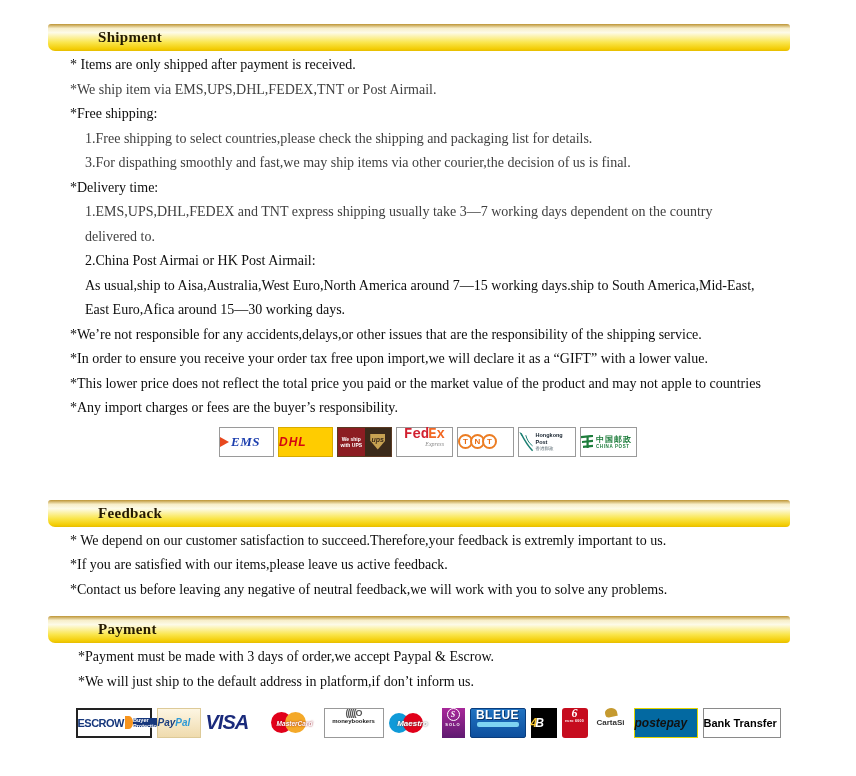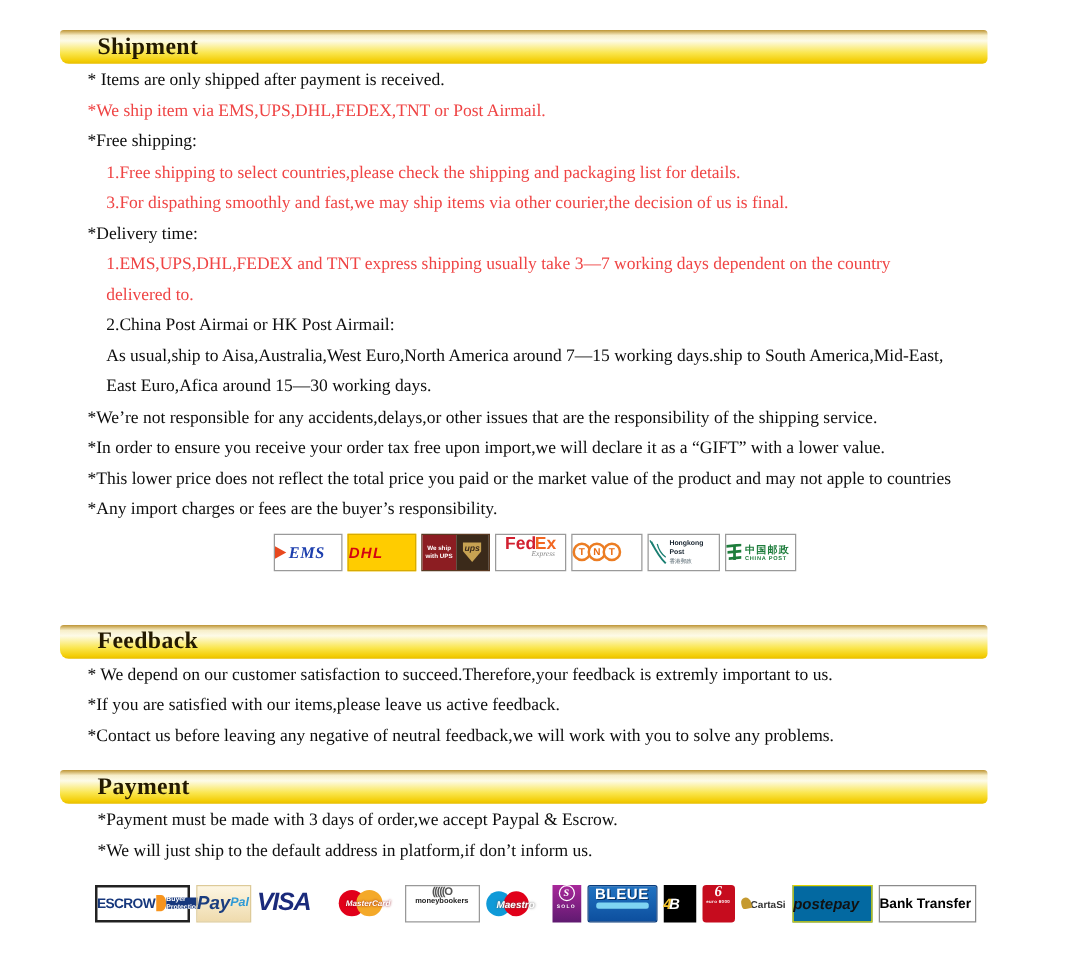--- a/index.html
+++ b/index.html
@@ -1,24 +1,24 @@
 <!DOCTYPE html>
 <html><head>
 <meta charset="utf-8">
 <style>
   html,body{margin:0;padding:0;background:#fff;}
   body{width:856px;height:776px;overflow:hidden;font-family:"Liberation Serif",serif;position:relative;}
   .bar{margin-left:48px;width:742px;height:27px;border-radius:3px 3px 4px 7px;
        background:linear-gradient(to bottom,#bd9434 0%,#f7eec9 16%,#fdfbe8 32%,#fae64e 68%,#f3cd05 92%,#e7bd00 100%);
        display:flex;align-items:center;box-sizing:border-box;}
-  .bar span{font-size:19px;font-weight:bold;color:#241a02;padding-left:30px;letter-spacing:.3px;}
+  .bar span{font-size:15px;font-weight:bold;color:#241a02;padding-left:30px;letter-spacing:.3px;margin-left:20px;}
   .bar1{margin-top:24px;}
   .content{margin-top:2px;}
   .ln{margin-left:70px;line-height:24.5px;font-size:14px;color:#0d0d0d;white-space:pre;}
-  .ln.r{color:#ef4444;}
+  .ln.r{color:#404040;}
   .ln.i1{margin-left:85px;}
   .pay-content .ln{margin-left:78px;line-height:24.8px;}
   .fb-bar{margin-top:43px;}
   .pay-bar{margin-top:14px;}
   
   .logo-row{display:flex;justify-content:center;align-items:center;gap:4px;}
   .ship-row{margin-top:6px;}
   .pay-row{margin-top:13px;gap:5px;}
   .box{height:30px;background:#fff;border:1px solid #9a9a9a;display:flex;align-items:center;justify-content:flex-start;box-sizing:border-box;}
   .noborder{border:none;}
@@ -27,21 +27,21 @@
   .ems-tri{width:0;height:0;border-left:9px solid #e8481e;border-top:5px solid transparent;border-bottom:5px solid transparent;margin-right:2px;}
   .ems-txt{font-style:italic;font-weight:bold;font-size:13px;color:#1d3fae;letter-spacing:.5px;}
   .dhl{width:55px;background:#ffcc00;border-color:#d8ab00;}
   .dhl-txt{font-family:"Liberation Sans",sans-serif;font-style:italic;font-weight:bold;font-size:12px;color:#d40511;letter-spacing:1px;}
   .ups{width:55px;padding:0;border-color:#5a3a22;}
   .ups-left{width:50%;height:100%;background:#8c1d22;color:#fff;font-family:"Liberation Sans",sans-serif;font-weight:bold;font-size:5px;line-height:6px;display:flex;align-items:center;justify-content:center;text-align:center;}
   .ups-right{width:50%;height:100%;background:#3b2a1a;display:flex;align-items:center;justify-content:center;}
   .ups-shield{width:15px;height:16px;background:#c7a252;clip-path:polygon(0 0,100% 0,100% 45%,50% 100%,0 45%);
       display:flex;justify-content:center;font-family:"Liberation Sans",sans-serif;font-style:italic;font-weight:bold;font-size:7px;color:#3b2a1a;padding-top:2px;box-sizing:border-box;}
   .fedex{width:57px;flex-direction:column;}
-  .fedex-main{font-family:Liberation Sans, sans-serif;font-weight:bold;font-size:14px;line-height:13px;}
+  .fedex-main{font-family:Liberation Mono, monospace;font-weight:bold;font-size:14px;line-height:13px;}
   .fed{color:#d22030;} .fex{color:#f26722;margin-left:-1px;}
   .fedex-sub{font-style:italic;font-size:6px;color:#8b8b8b;line-height:6px;align-self:flex-end;margin-right:8px;}
   .tnt{width:57px;}
   .tnt-c{width:15px;height:15px;border:2px solid #ec7d23;border-radius:50%;background:#fff;color:#e96b12;
       font-family:"Liberation Sans",sans-serif;font-weight:bold;font-size:8px;display:flex;align-items:center;justify-content:center;box-sizing:border-box;}
   .tnt-c + .tnt-c{margin-left:-3px;}
   .hkpost{width:58px;gap:1px;}
   .hk-col{display:flex;flex-direction:column;align-items:flex-start;}
   .hk-name{font-family:"Liberation Sans",sans-serif;font-weight:bold;font-size:5.5px;color:#14202c;line-height:7px;}
   .hk-cn{font-size:4.5px;color:#5a6a72;line-height:5px;}
@@ -49,21 +49,21 @@
   .cn-col{display:flex;flex-direction:column;align-items:flex-start;}
   .cn-cn{font-weight:bold;font-size:8px;color:#1e7d3c;line-height:9px;letter-spacing:1px;}
   .cn-en{font-family:"Liberation Sans",sans-serif;font-weight:bold;font-size:4.5px;color:#1e7d3c;letter-spacing:.6px;line-height:5px;}
   
   .escrow{width:76px;border:2px solid #222;flex-direction:row;padding:0;}
   .escrow-top{display:flex;align-items:center;height:17px;}
   .escrow-word{font-family:"Liberation Sans",sans-serif;font-weight:bold;font-size:11px;color:#16377c;letter-spacing:-.5px;}
   .escrow-swoosh{width:8px;height:13px;background:#f7941d;border-radius:0 90% 90% 0;margin-left:1px;}
   .escrow-band{width:100%;height:9px;background:#16377c;color:#fff;font-family:"Liberation Sans",sans-serif;font-weight:bold;font-size:5.5px;display:flex;align-items:center;justify-content:center;}
   .paypal{width:44px;background:linear-gradient(#fdf6e3,#efdbad);border:1px solid #ddca98;}
-  .pp1{font-family:"Liberation Sans",sans-serif;font-style:italic;font-weight:bold;font-size:15px;color:#1b3d7f;}
+  .pp1{font-family:"Liberation Sans",sans-serif;font-style:italic;font-weight:bold;font-size:10px;color:#1b3d7f;}
   .pp2{font-family:"Liberation Sans",sans-serif;font-style:italic;font-weight:bold;font-size:10px;color:#2f9ad6;}
   .visa{width:60px;}
   .visa-txt{font-family:"Liberation Sans",sans-serif;font-style:italic;font-weight:bold;font-size:20px;color:#1a2a7b;letter-spacing:-1px;}
   .mc{width:48px;position:relative;}
   .mc-red{width:21px;height:21px;border-radius:50%;background:#e1001a;}
   .mc-yel{width:21px;height:21px;border-radius:50%;background:#f4a929;margin-left:-7px;}
   .mc-label{position:absolute;left:0;top:12px;width:100%;text-align:center;color:#fff;
       font-family:"Liberation Sans",sans-serif;font-style:italic;font-weight:bold;font-size:6.5px;text-shadow:0 0 2px #8a0010;}
   .mb{width:60px;border:1px solid #999;flex-direction:column;}
   .mb-mark{font-family:"Liberation Sans",sans-serif;font-weight:bold;font-size:9px;color:#555;line-height:9px;letter-spacing:-1px;}
@@ -78,21 +78,21 @@
   .solo-txt{font-family:"Liberation Sans",sans-serif;font-weight:bold;font-size:4px;letter-spacing:1px;margin-top:1px;}
   .bleue{width:56px;background:linear-gradient(#2173c2,#0d4f9e);border:1px solid #0a3d7d;flex-direction:column;border-radius:2px;}
   .bleue-txt{font-family:"Liberation Sans",sans-serif;font-weight:bold;font-size:12px;color:#fff;letter-spacing:.5px;line-height:12px;text-shadow:1px 1px 0 #083468;}
   .bleue-bar{width:42px;height:5px;background:#7fd4f2;border-radius:2px;margin-top:1px;}
   .fourb{width:26px;background:#000;border:none;}
   .fb4{font-family:"Liberation Sans",sans-serif;font-style:italic;font-weight:bold;font-size:12px;color:#f4c430;}
   .fbB{font-family:"Liberation Sans",sans-serif;font-style:italic;font-weight:bold;font-size:12px;color:#fff;margin-left:-2px;}
   .e6000{width:26px;background:#c60c1e;flex-direction:column;border-radius:3px;color:#fff;border:none;}
   .e6-big{font-style:italic;font-weight:bold;font-size:12px;line-height:11px;}
   .e6-txt{font-family:"Liberation Sans",sans-serif;font-weight:bold;font-size:3.5px;letter-spacing:.3px;line-height:4px;}
-  .cartasi{width:36px;}
+  .cartasi{width:36px;flex-direction:column;}
   .dove{width:12px;height:9px;background:#c59a30;border-radius:80% 100% 10% 60%;transform:rotate(-12deg);}
   .cartasi-txt{font-family:"Liberation Sans",sans-serif;font-weight:bold;font-size:8px;color:#333;margin-top:1px;line-height:9px;}
   .postepay{width:64px;background:#0369a1;border:1px solid #e0d400;}
   .postepay-txt{font-family:"Liberation Sans",sans-serif;font-style:italic;font-weight:bold;font-size:12px;color:#111;}
   .bank{width:78px;border:1px solid #8a8a8a;}
   .bank-txt{font-family:"Liberation Sans",sans-serif;font-weight:bold;font-size:11px;color:#000;}
 </style>
 </head>
 <body>
 

